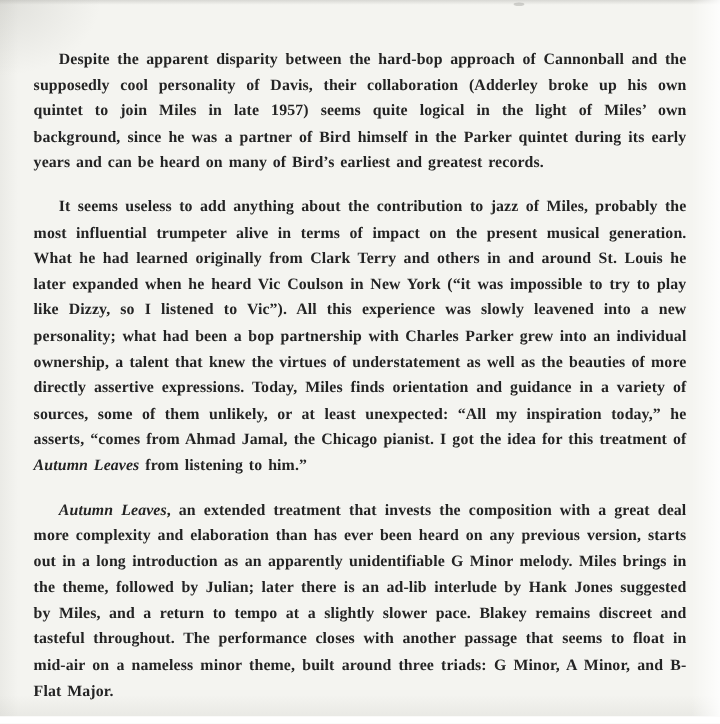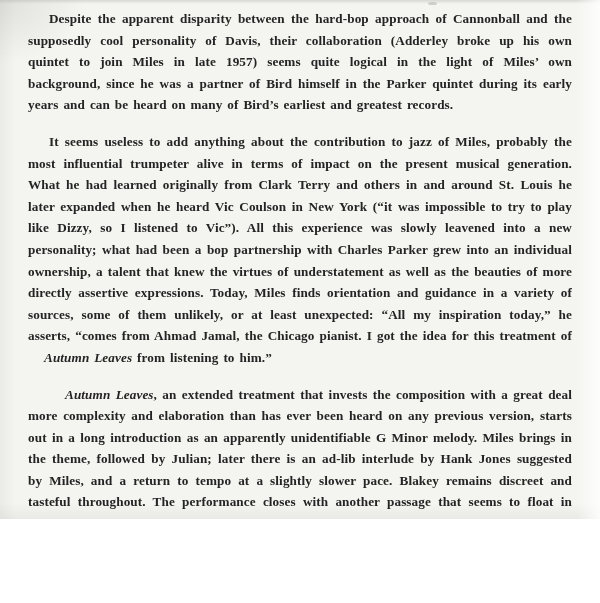--- a/index.html
+++ b/index.html
@@ -3,23 +3,23 @@
 <meta charset="utf-8">
 <style>
   html, body {
     margin: 0;
     padding: 0;
     background: #ffffff;
   }
   .page {
     position: relative;
     width: 600px;
-    height: 519px;
+    height: 597px;
     box-sizing: border-box;
-    padding: 8px 28px 20px 28px;
+    padding: 38px 28px 20px 28px;
     overflow: hidden;
     background:
       radial-gradient(ellipse 120px 90px at 0% 0%, rgba(170,170,164,0.28), rgba(170,170,164,0) 70%),
       linear-gradient(to right, rgba(190,190,184,0.18) 0%, rgba(190,190,184,0) 2.5%, rgba(190,190,184,0) 96%, rgba(255,255,255,0.85) 100%),
       linear-gradient(to bottom, rgba(150,150,145,0.30) 0px, rgba(150,150,145,0) 4px),
       linear-gradient(to bottom, rgba(0,0,0,0) 97%, rgba(200,200,195,0.25) 100%),
       #f4f4f0;
   }
   .text-block {
     width: 100%;
@@ -30,21 +30,21 @@
     font-size: 13.2px;
     line-height: 21.6px;
     letter-spacing: 0.1px;
     word-spacing: 1.5px;
     color: #242424;
     text-align: justify;
     text-indent: 21px;
     margin: 0 0 15px 0;
   }
   .para:last-child { margin-bottom: 0; }
-  .italic { font-style: italic; margin-left: 16px; }
+  .italic { font-style: italic; }
   .scan-artifact {
     position: absolute;
     top: 2px;
     left: 428px;
     width: 9px;
     height: 3px;
     border-radius: 50%;
     background: rgba(140,140,135,0.35);
   }
 </style>

